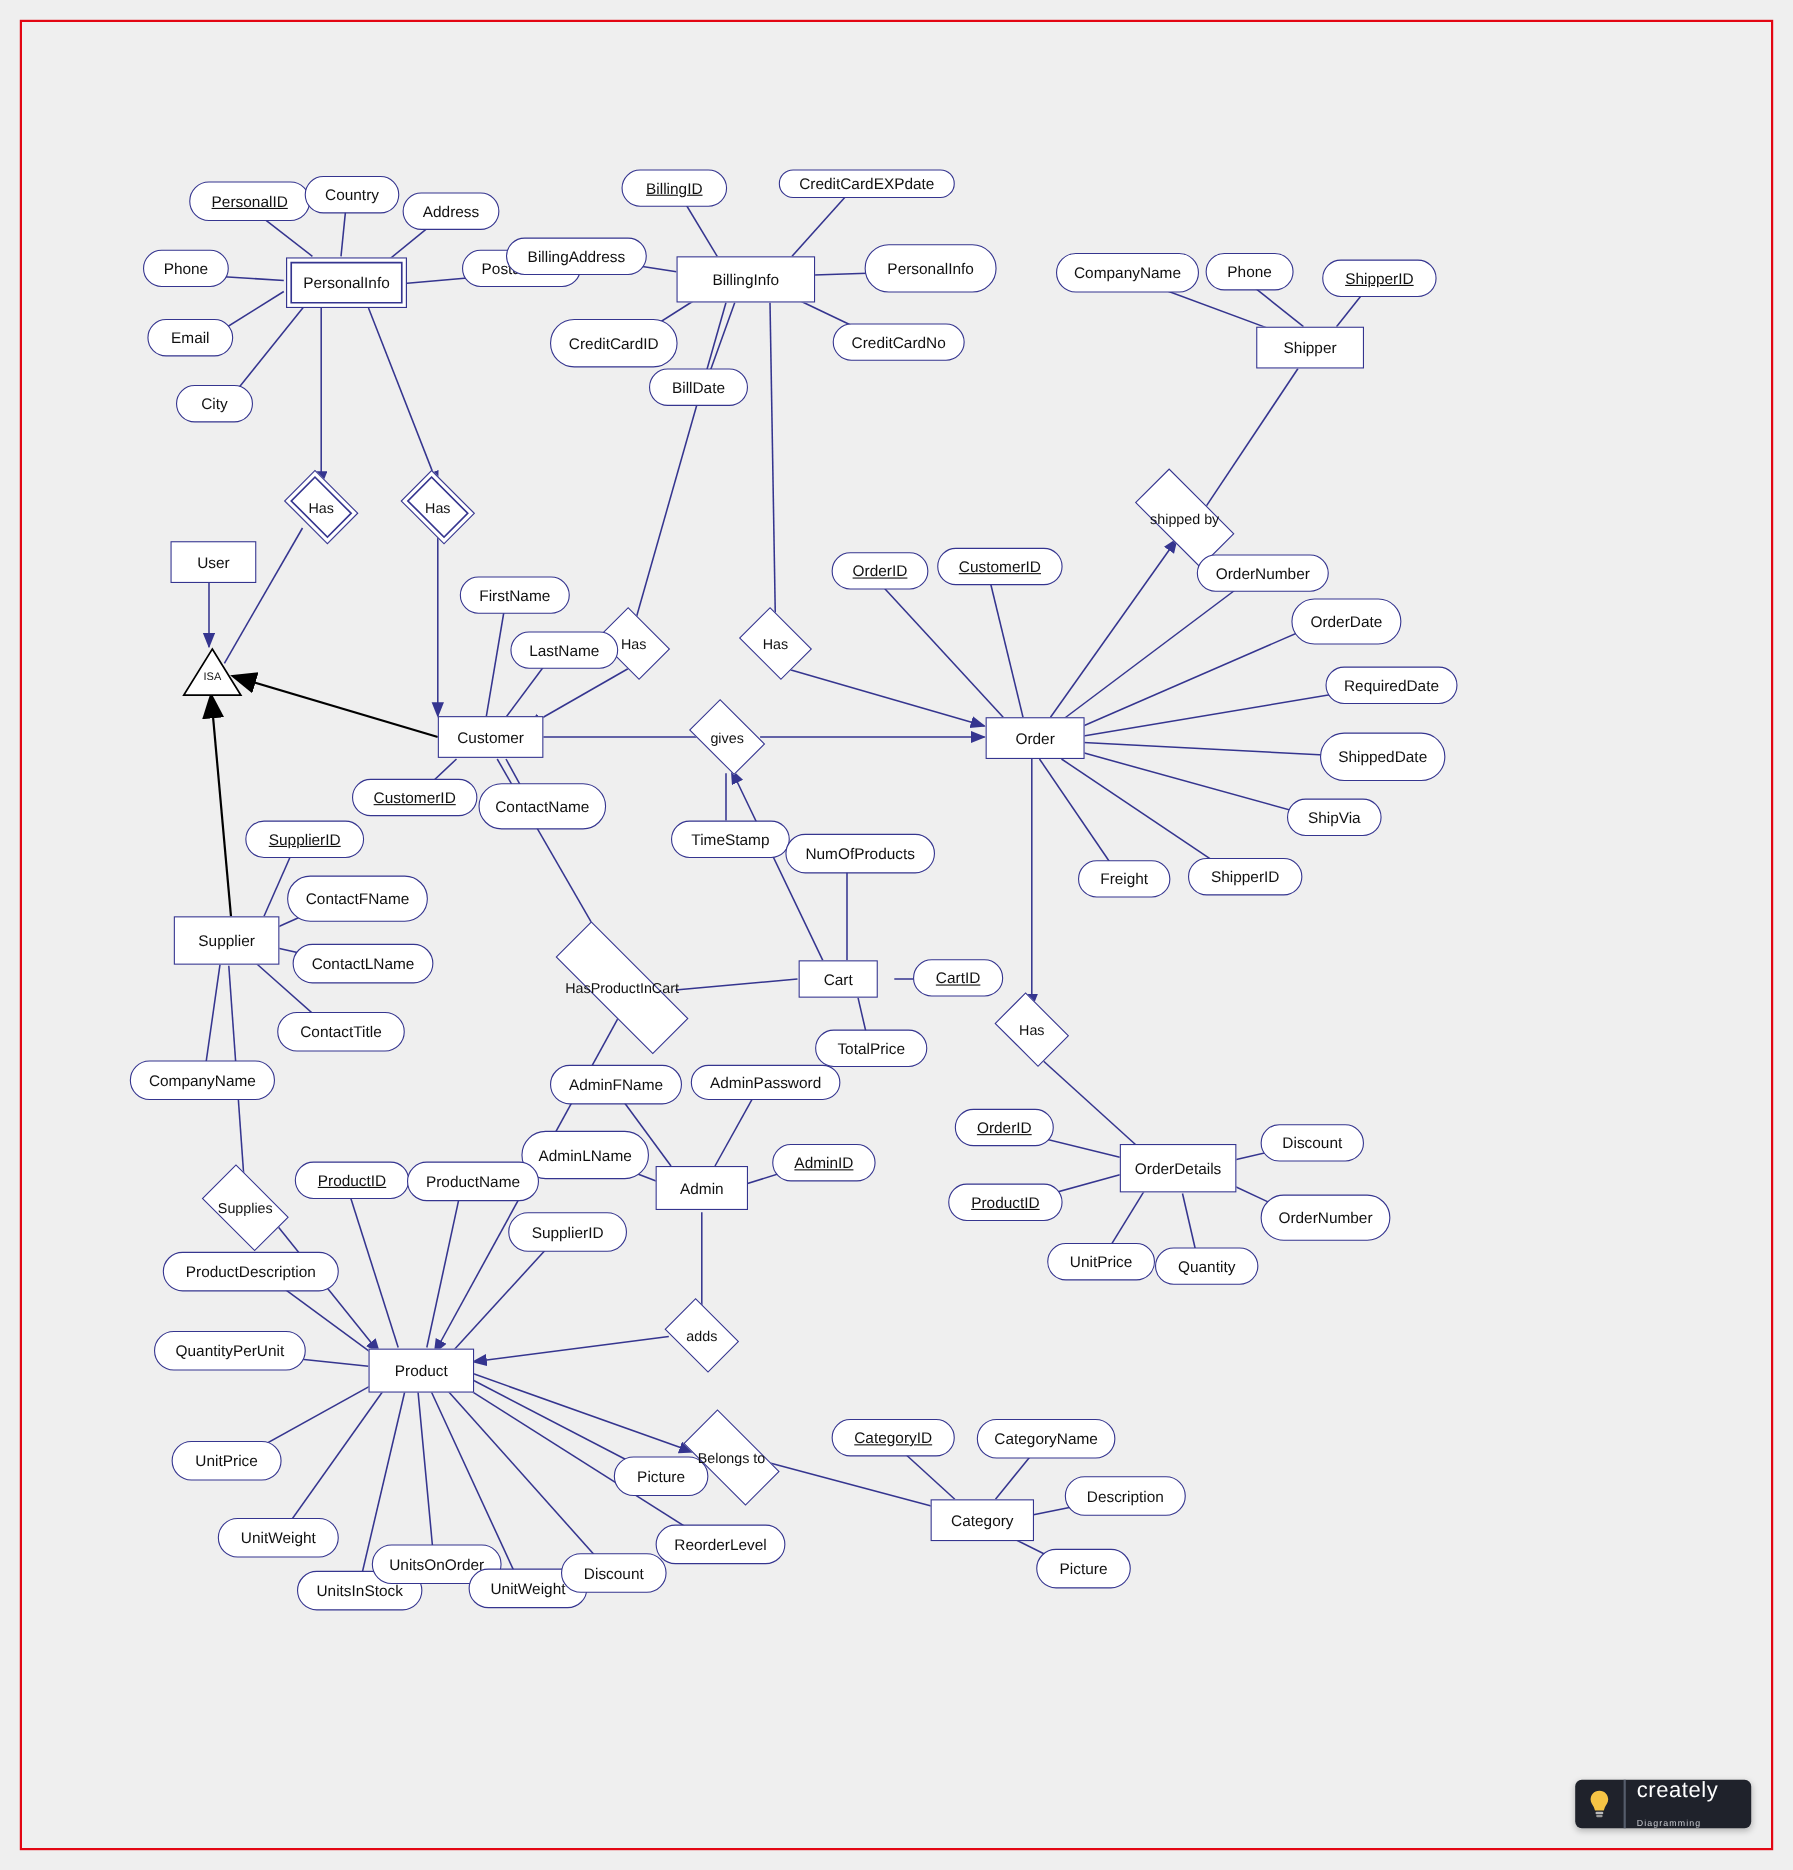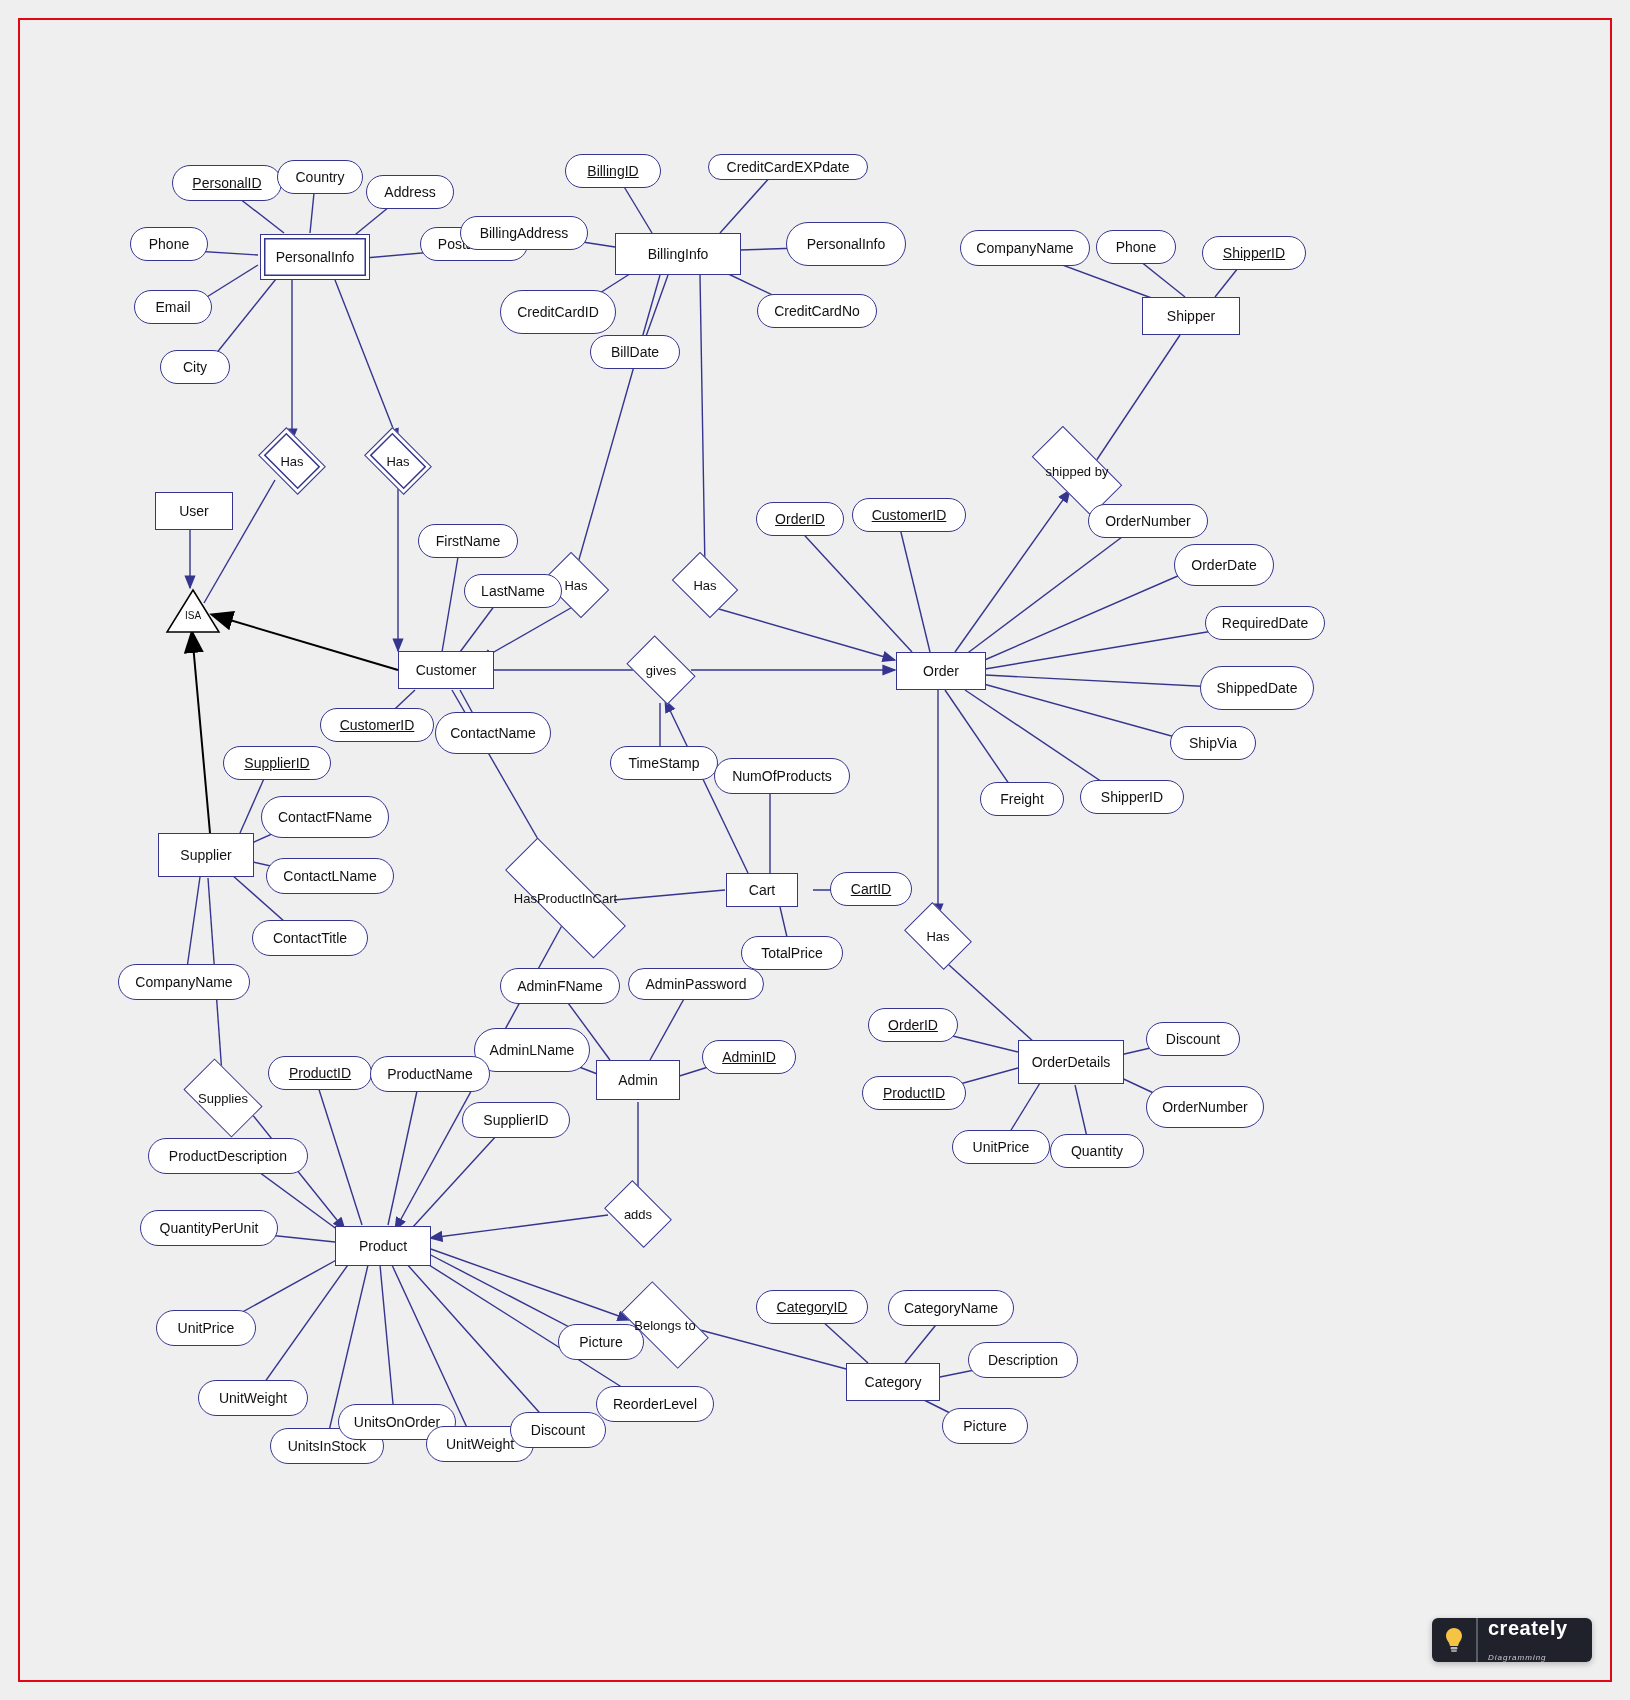--- a/index.html
+++ b/index.html
@@ -110,22 +110,22 @@
     justify-content: center;
     border-right: 2px solid #555d6b;
   }
   .badge .bulb svg { display:block; }
   .badge .txt {
     padding-left: 10px;
     display: flex;
     flex-direction: column;
     line-height: 1;
   }
-  .badge .txt .t1 { font-size: 20px; font-weight: 700; letter-spacing: .5px; }
-  .badge .txt .t2 { font-size: 8px; letter-spacing: 1px; margin-top: 16px; color:#c8cad0;font-style:italic; }
+  .badge .txt .t1 { font-size: 20px; font-weight: 400; letter-spacing: .5px; }
+  .badge .txt .t2 { font-size: 8px; letter-spacing: 1px; margin-top: 16px; color:#c8cad0; }
 </style>
 </head>
 <body>
 
 <div class="page">
   <div class="frame"></div>
 
   <svg class="lines">
     <defs>
       <marker id="arr" markerWidth="10" markerHeight="10" refX="9" refY="4" orient="auto">

